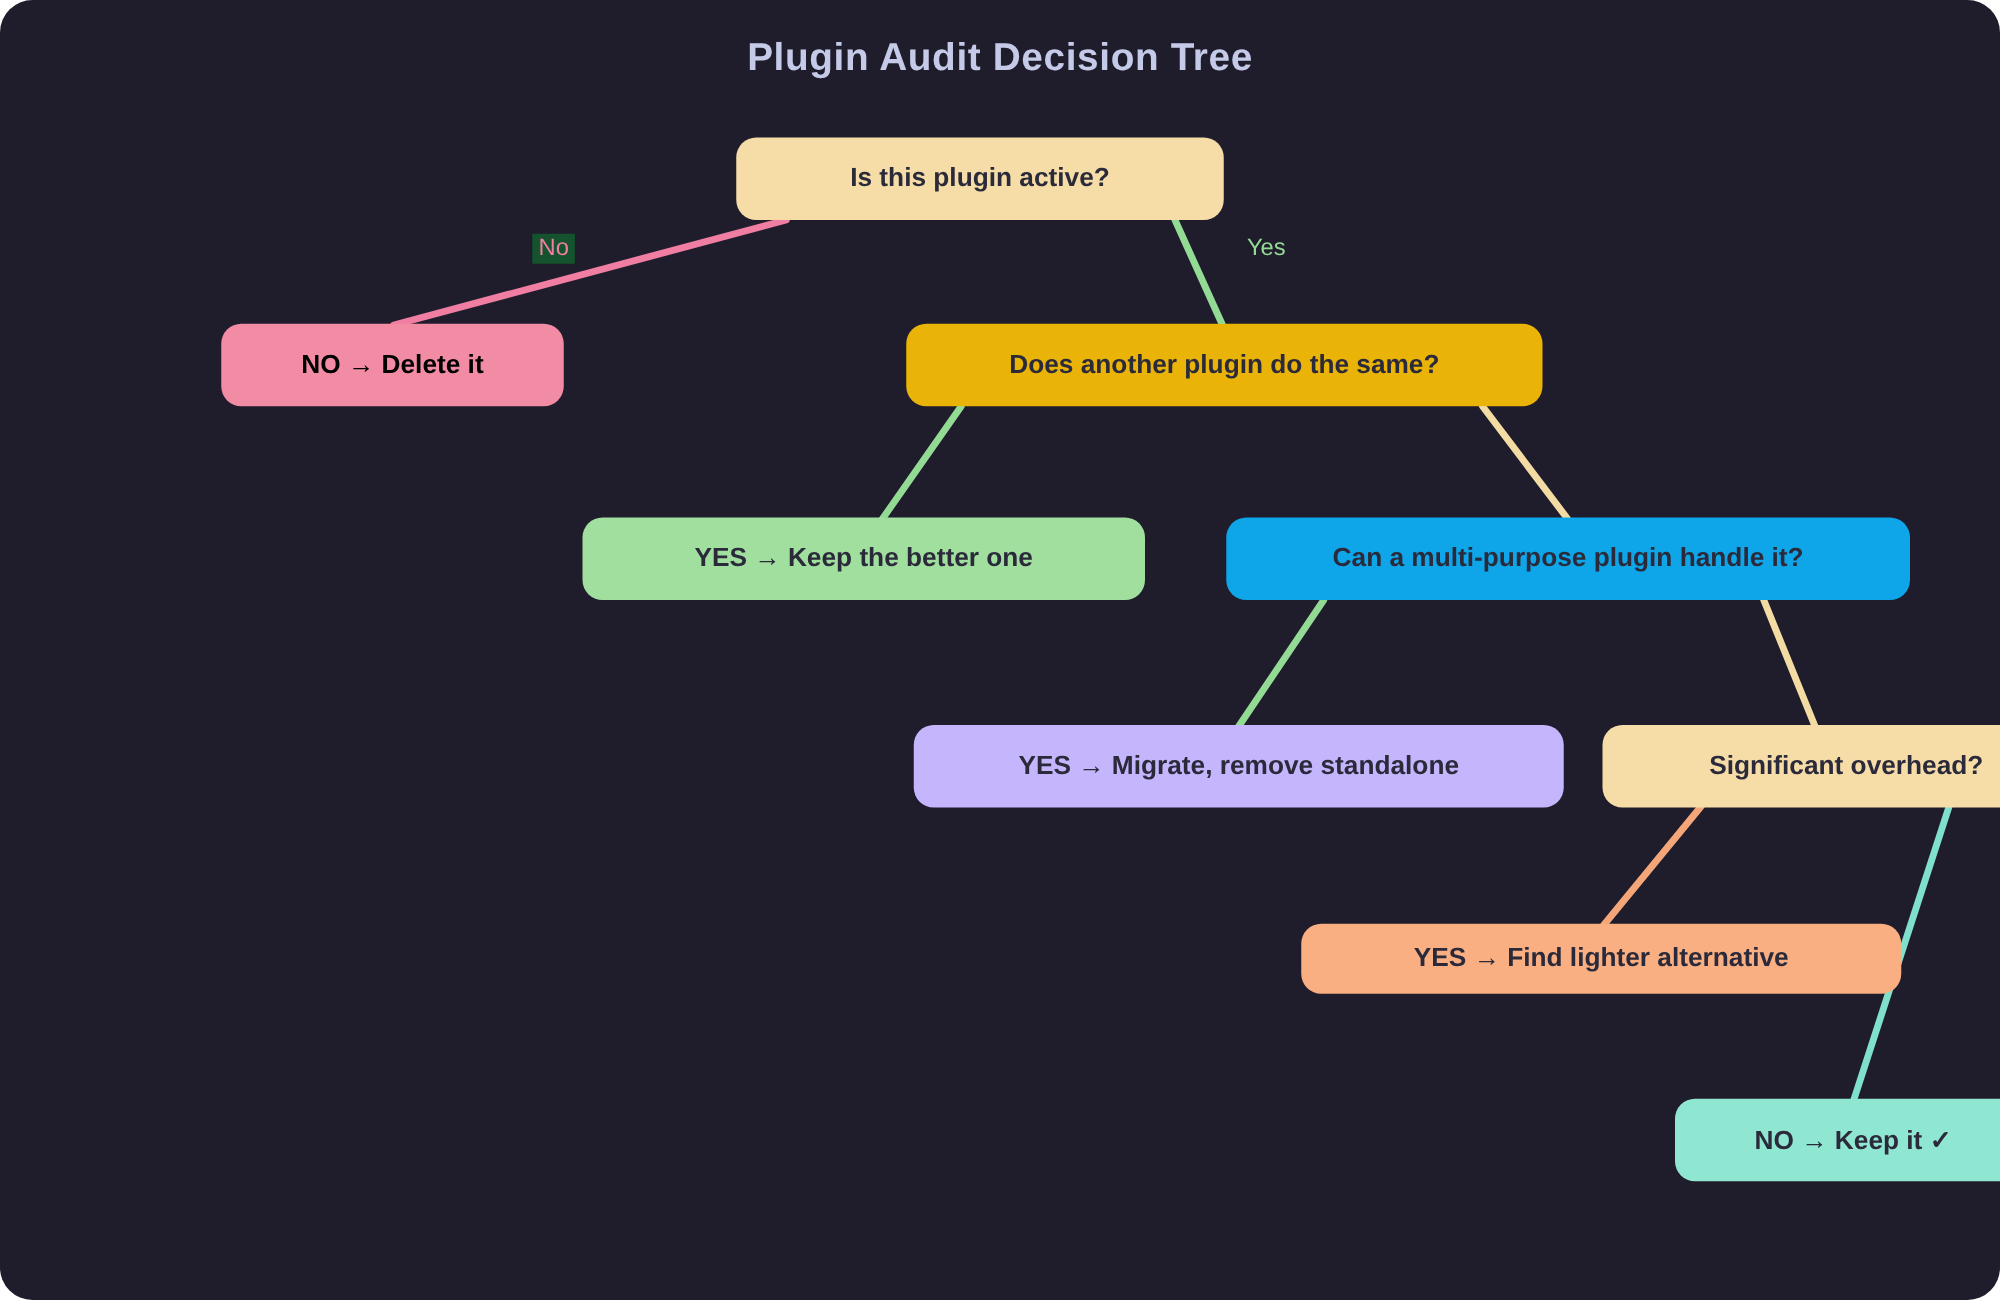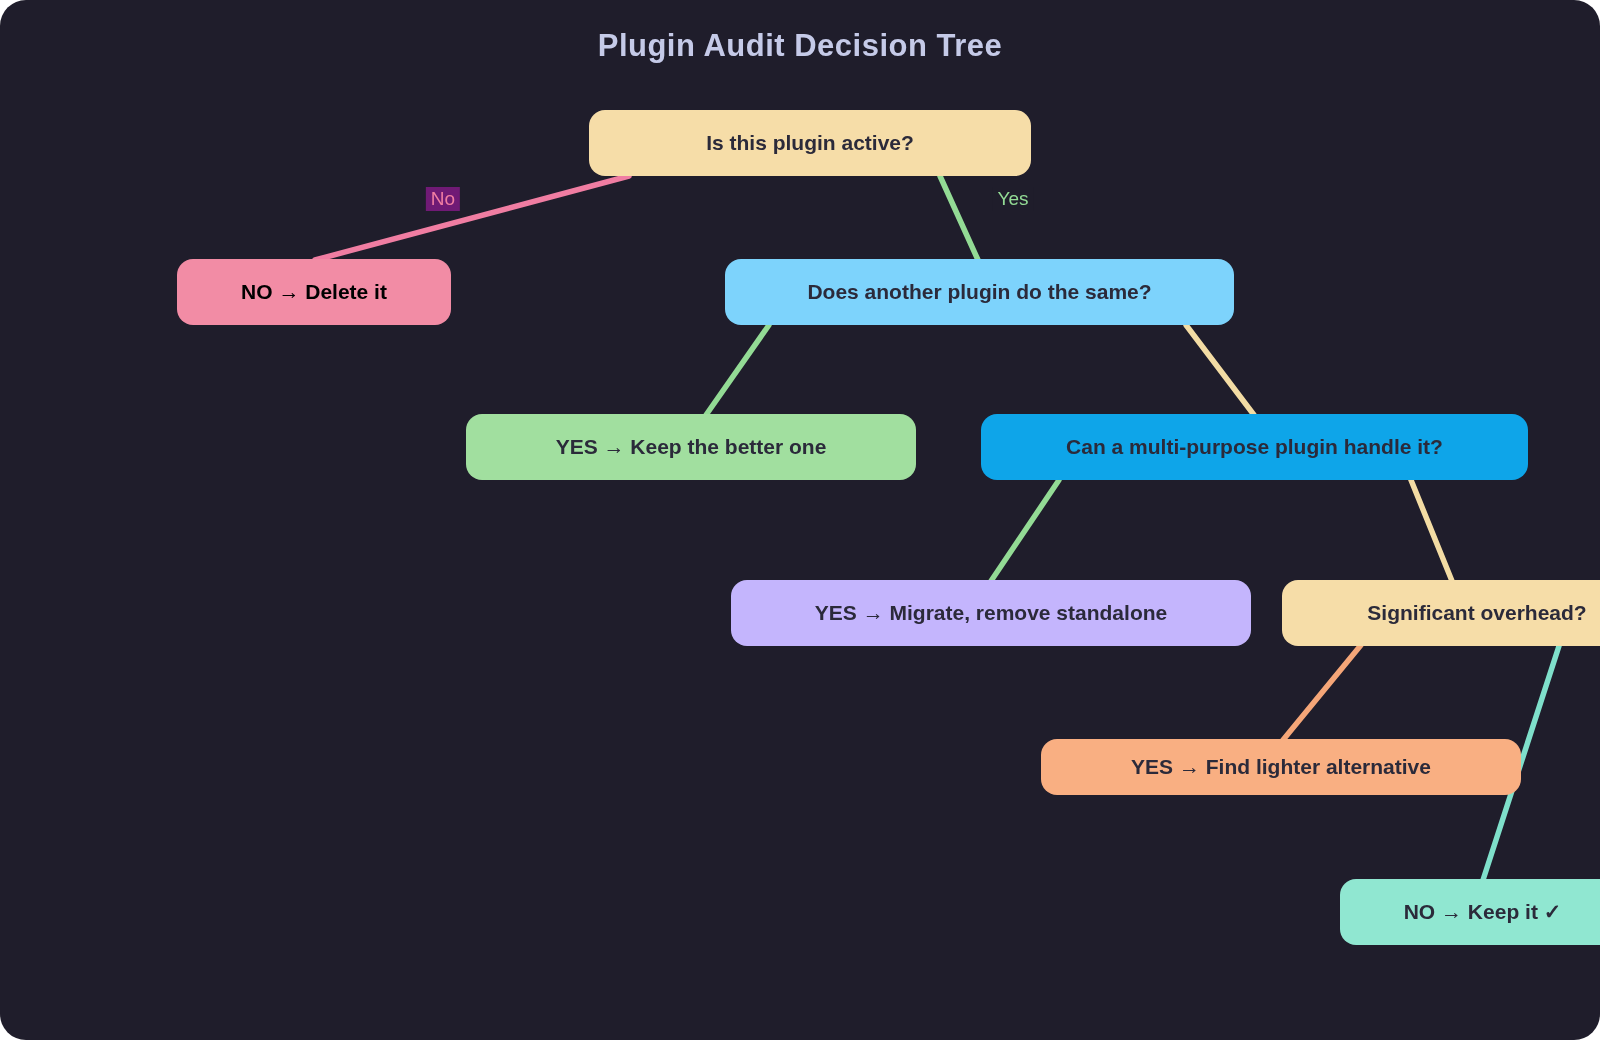--- a/index.html
+++ b/index.html
@@ -43,25 +43,25 @@
       <line x1="629" y1="176" x2="315" y2="260" stroke="#f07da2" stroke-width="5.5" stroke-linecap="round"></line>
       <line x1="940" y1="176" x2="978" y2="260" stroke="#93db95" stroke-width="5.5" stroke-linecap="round"></line>
       <line x1="769" y1="325" x2="706" y2="415" stroke="#93db95" stroke-width="5.5" stroke-linecap="round"></line>
       <line x1="1186" y1="325" x2="1254" y2="415" stroke="#f3dca4" stroke-width="5.5" stroke-linecap="round"></line>
       <line x1="1059" y1="480" x2="991" y2="581" stroke="#93db95" stroke-width="5.5" stroke-linecap="round"></line>
       <line x1="1411" y1="480" x2="1452" y2="581" stroke="#f3dca4" stroke-width="5.5" stroke-linecap="round"></line>
       <line x1="1361" y1="645" x2="1283" y2="740" stroke="#f5a678" stroke-width="5.5" stroke-linecap="round"></line>
       <line x1="1559" y1="646" x2="1483" y2="880" stroke="#7fe0cb" stroke-width="5.5" stroke-linecap="round"></line>
     </svg>
   <div id="node-layer">
-      <span class="edge-label" style="left: 443px; top: 199px; color: rgb(240, 125, 162); background: #701a75;">No</span>
+      <span class="edge-label" style="left: 443px; top: 199px; color: rgb(240, 125, 162); background: #14532d;">No</span>
       <span class="edge-label" style="left: 1013px; top: 199px; color: rgb(147, 219, 149); background: rgb(31, 29, 43); text-align: center;">Yes</span>
-      <div class="node" style="left: 589px; top: 110px; width: 442px; height: 66px; background: rgb(246, 221, 168); color: rgb(43, 42, 58);">Is this plugin active?</div>
+      <div class="node" style="left: 589px; top: 110px; width: 390px; height: 66px; background: rgb(246, 221, 168); color: rgb(43, 42, 58);">Is this plugin active?</div>
       <div class="node" style="left: 177px; top: 259px; width: 274px; height: 66px; background: rgb(242, 140, 165); color: #000000;">NO → Delete it</div>
-      <div class="node" style="left: 725px; top: 259px; width: 509px; height: 66px; background: #7dd3fc; color: rgb(43, 42, 58);">Does another plugin do the same?</div>
+      <div class="node" style="left: 725px; top: 259px; width: 509px; height: 66px; background: #eab308; color: rgb(43, 42, 58);">Does another plugin do the same?</div>
       <div class="node" style="left: 466px; top: 414px; width: 450px; height: 66px; background: rgb(161, 223, 159); color: rgb(43, 42, 58);">YES → Keep the better one</div>
       <div class="node" style="left: 981px; top: 414px; width: 547px; height: 66px; background: #0ea5e9; color: rgb(43, 42, 58);">Can a multi-purpose plugin handle it?</div>
       <div class="node" style="left: 731px; top: 580px; width: 520px; height: 66px; background: #c4b5fd; color: rgb(43, 42, 58);">YES → Migrate, remove standalone</div>
       <div class="node" style="left: 1282px; top: 580px; width: 390px; height: 66px; background: rgb(246, 221, 168); color: rgb(43, 42, 58);">Significant overhead?</div>
       <div class="node" style="left: 1041px; top: 739px; width: 480px; height: 56px; background: rgb(249, 175, 130); color: rgb(43, 42, 58);">YES → Find lighter alternative</div>
       <div class="node" style="left: 1340px; top: 879px; width: 285px; height: 66px; background: rgb(144, 231, 209); color: rgb(43, 42, 58);">NO → Keep it ✓</div>
     </div>
 </div>
 
 </body></html>

